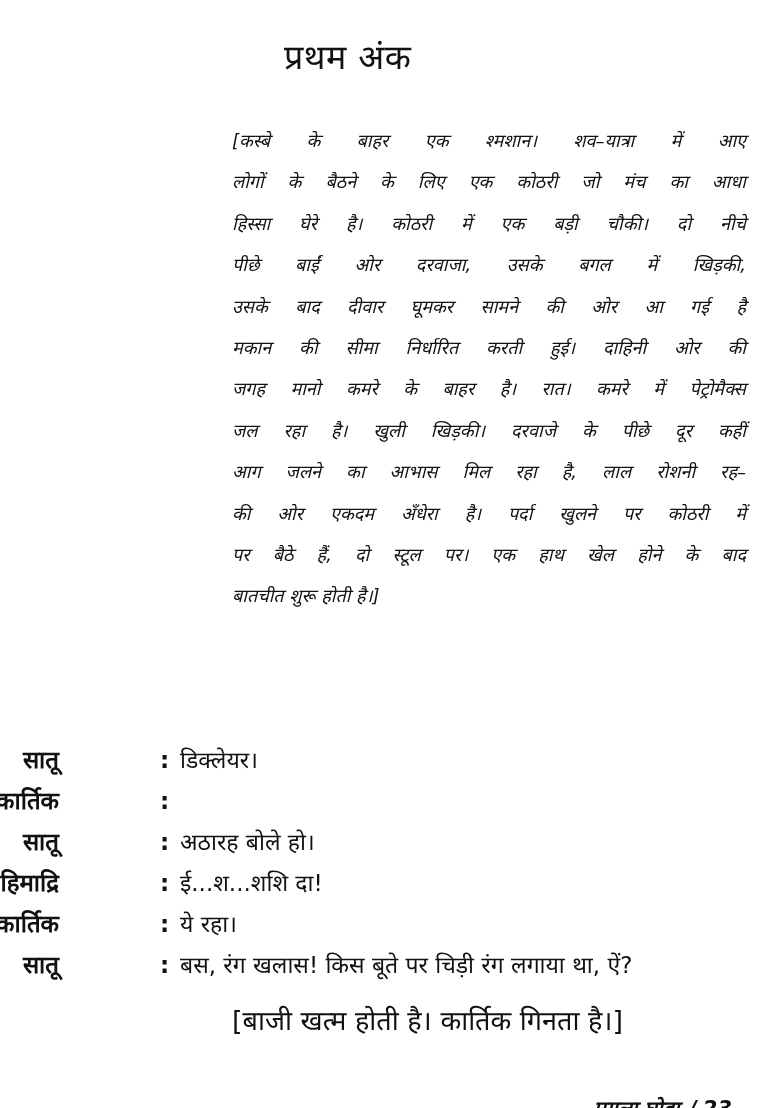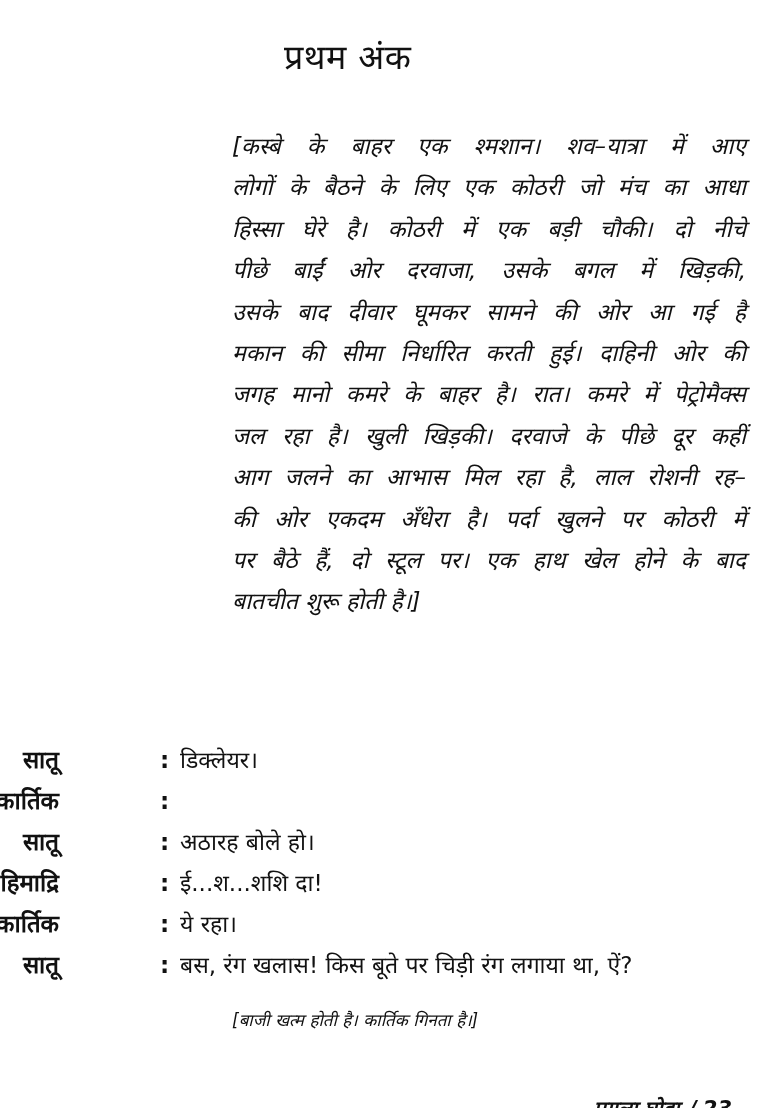--- a/index.html
+++ b/index.html
@@ -21,23 +21,23 @@
       top: 12px;
       font-size: 34px;
       font-weight: normal;
       letter-spacing: 0.5px;
       line-height: 44px;
       white-space: nowrap;
     }
     .stage-direction {
       position: absolute;
       left: 232px;
-      top: 126px;
+      top: 120px;
       width: 514px;
-      font-size: 23px;
+      font-size: 18px;
       font-style: italic;
       line-height: 41.4px;
     }
     .stage-direction .line {
       display: block;
       white-space: nowrap;
       text-align: justify;
       text-align-last: justify;
     }
     .stage-direction .line.last {
@@ -72,22 +72,21 @@
     }
     .line-text {
       position: absolute;
       left: 180px;
       top: 0;
     }
     .closing-direction {
       position: absolute;
       left: 232px;
       top: 1000px;
-      font-size: 17px;
-      font-style: italic;
+      font-size: 27px;
       line-height: 41px;
       white-space: nowrap;
     }
     .footer {
       position: absolute;
       right: 48px;
       top: 1068px;
       font-size: 21px;
       font-weight: bold;
       font-style: italic;

